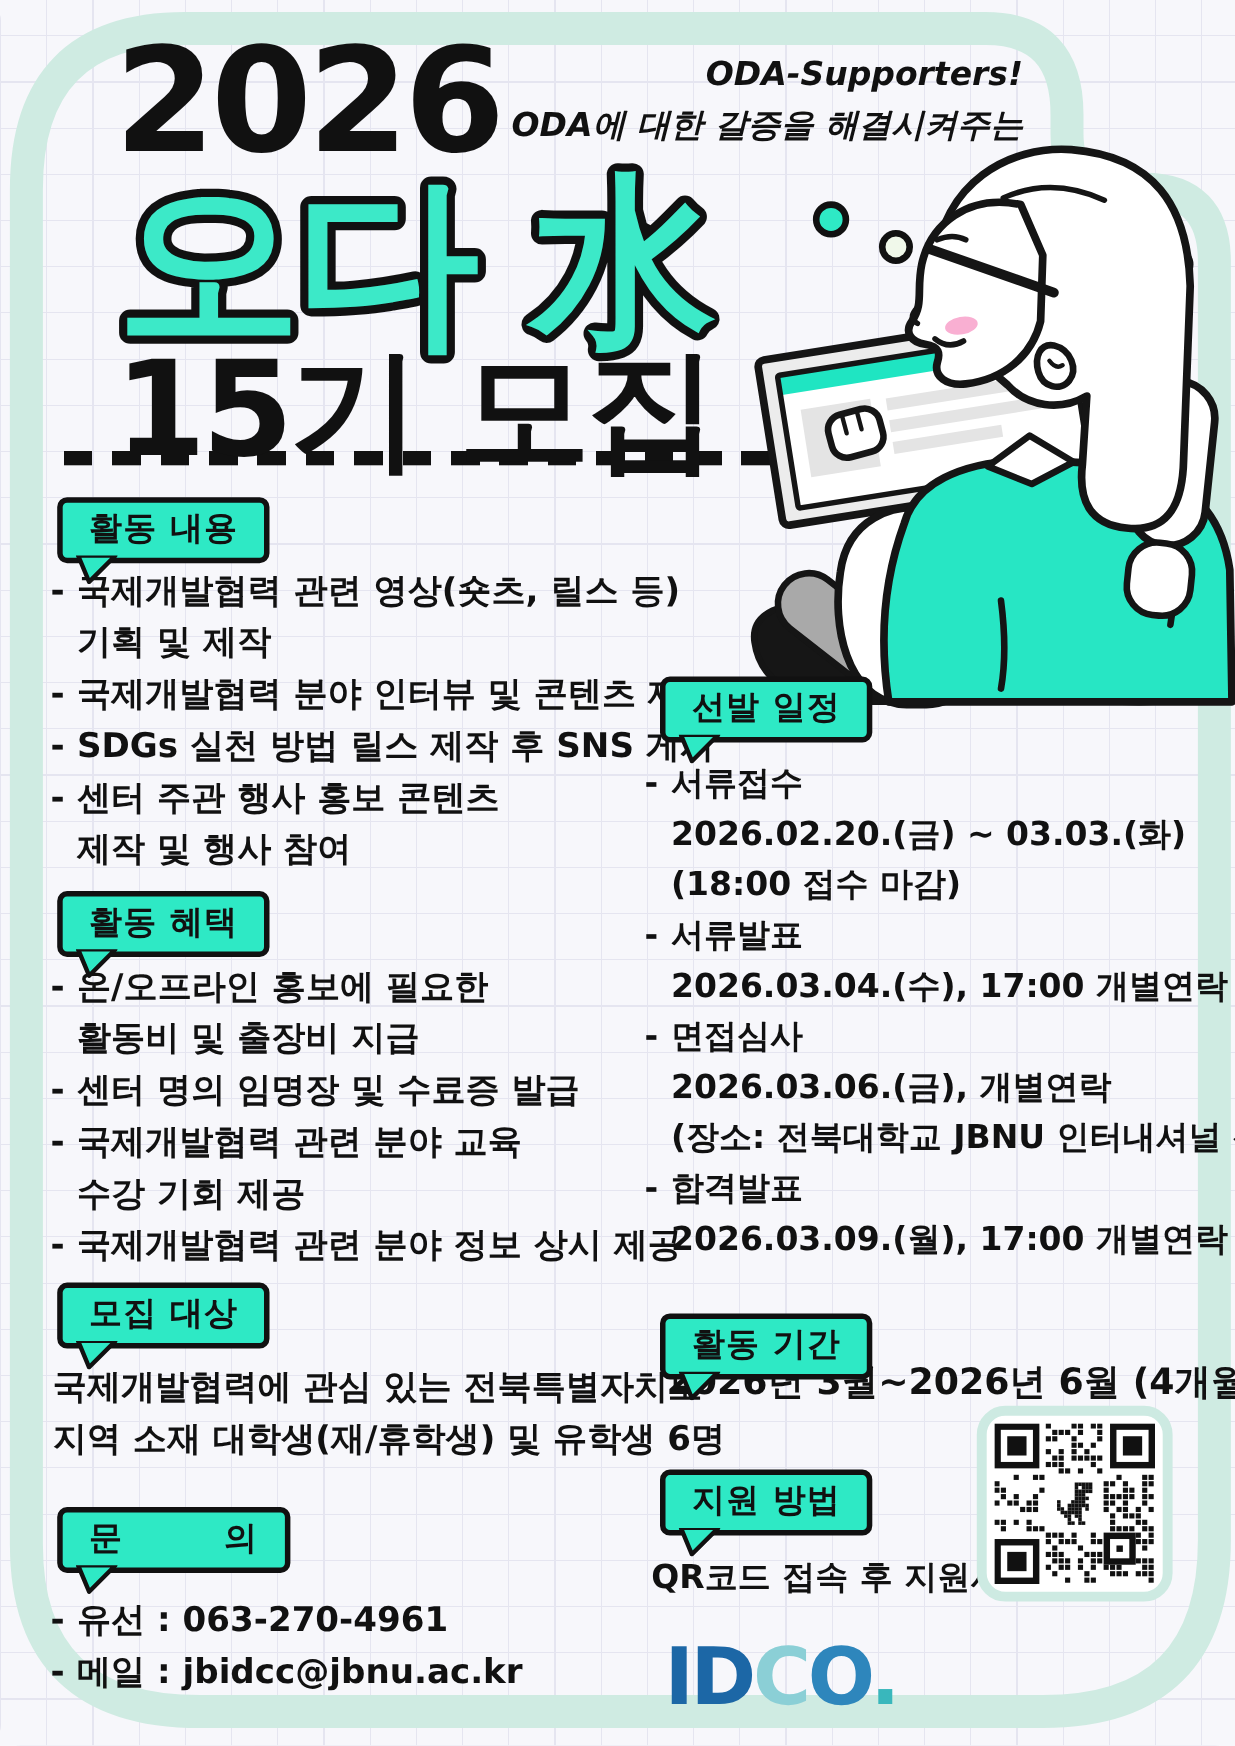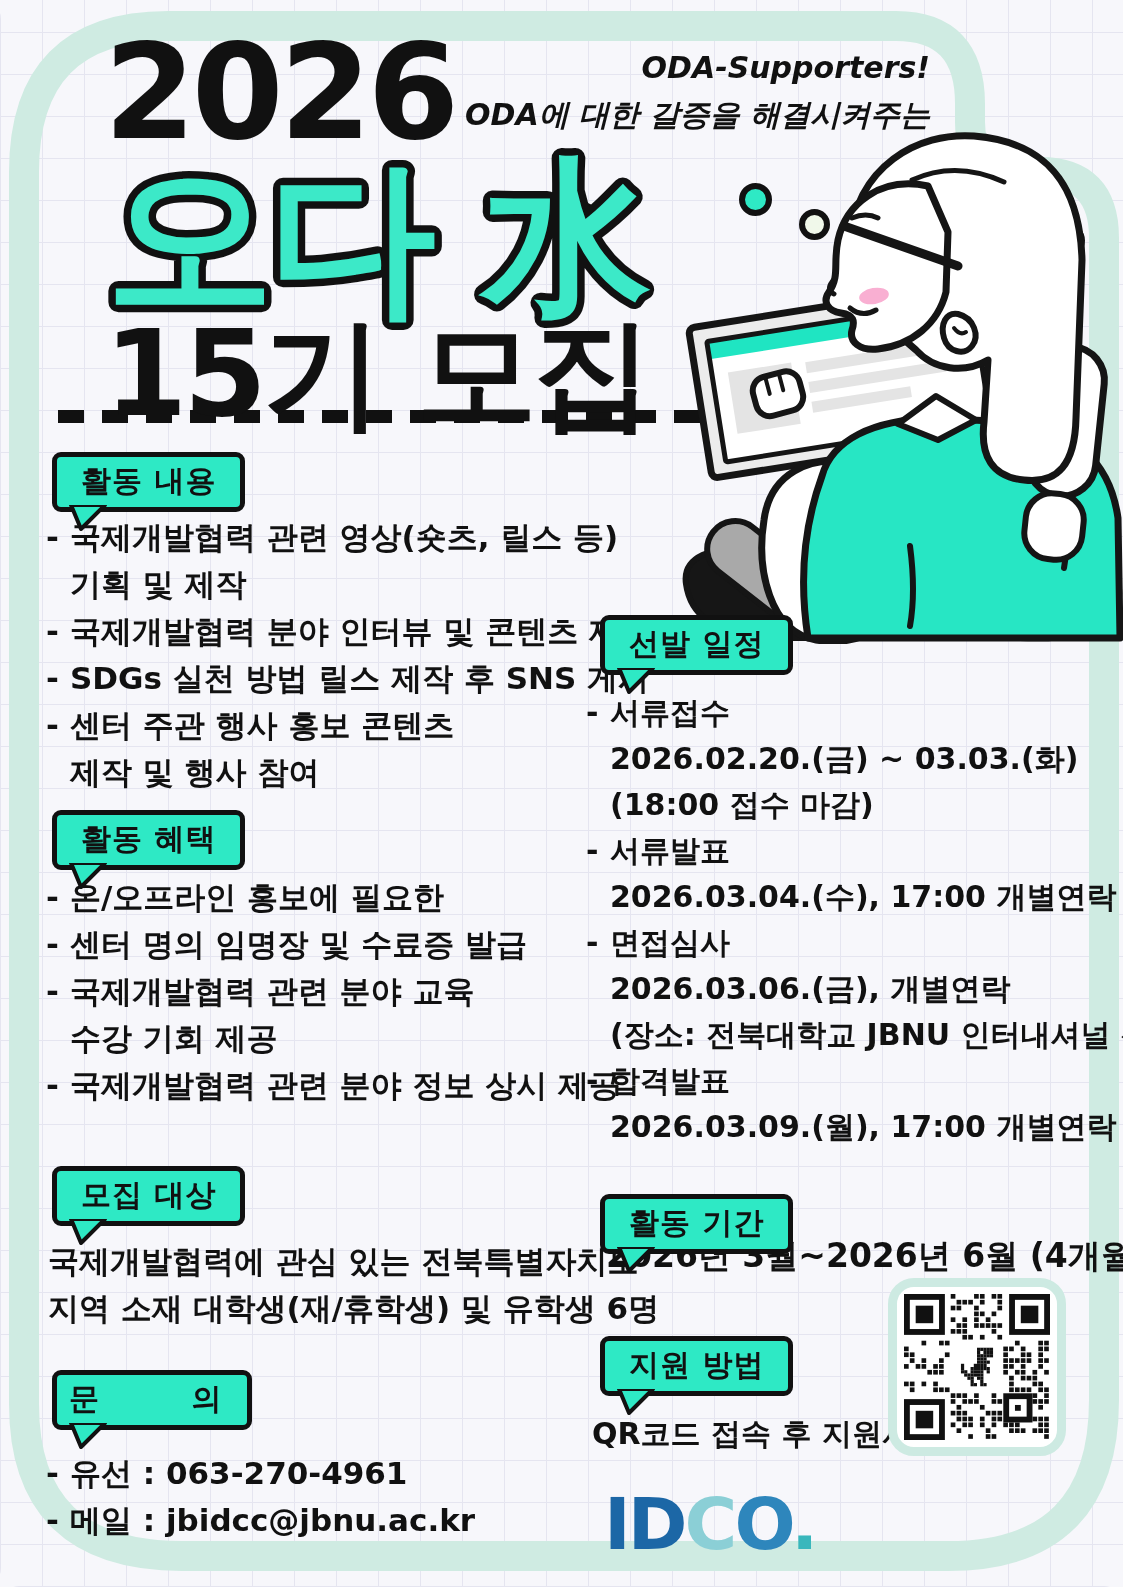--- a/index.html
+++ b/index.html
@@ -176,20 +176,21 @@
     <span class="label">활동 혜택</span>
     <svg class="tail" viewBox="0 0 38 26">
         <polygon points="2,0 36,0 12,24" fill="#2EE9C5" stroke="#111" stroke-width="4" stroke-linejoin="round"></polygon>
       </svg>
   </div>
   <div class="list" style="left:46px;top:874px;">
       <div class="li">
         <span class="dash">-</span>
         <div class="li-body">
           <div>온/오프라인 홍보에 필요한</div>
+          <div>활동비 및 출장비 지급</div>
         </div>
       </div>
       <div class="li">
         <span class="dash">-</span>
         <div class="li-body">
           <div>센터 명의 임명장 및 수료증 발급</div>
         </div>
       </div>
       <div class="li">
         <span class="dash">-</span>
@@ -210,21 +211,21 @@
     <span class="label">모집 대상</span>
     <svg class="tail" viewBox="0 0 38 26">
         <polygon points="2,0 36,0 12,24" fill="#2EE9C5" stroke="#111" stroke-width="4" stroke-linejoin="round"></polygon>
       </svg>
   </div>
   <div class="plain-lines" style="left:48px;top:1238px;">
     <div>국제개발협력에 관심 있는 전북특별자치도</div>
     <div>지역 소재 대학생(재/휴학생) 및 유학생 6명</div>
   </div>
 
-  <div class="badge" style="left:52px;top:1370px;padding-left:12px;">
+  <div class="badge" style="left:52px;top:1370px;">
     <span class="label">문        의</span>
     <svg class="tail" viewBox="0 0 38 26">
         <polygon points="2,0 36,0 12,24" fill="#2EE9C5" stroke="#111" stroke-width="4" stroke-linejoin="round"></polygon>
       </svg>
   </div>
   <div class="list" style="left:46px;top:1450px;">
       <div class="li">
         <span class="dash">-</span>
         <div class="li-body">
           <div>유선 : 063-270-4961</div>

